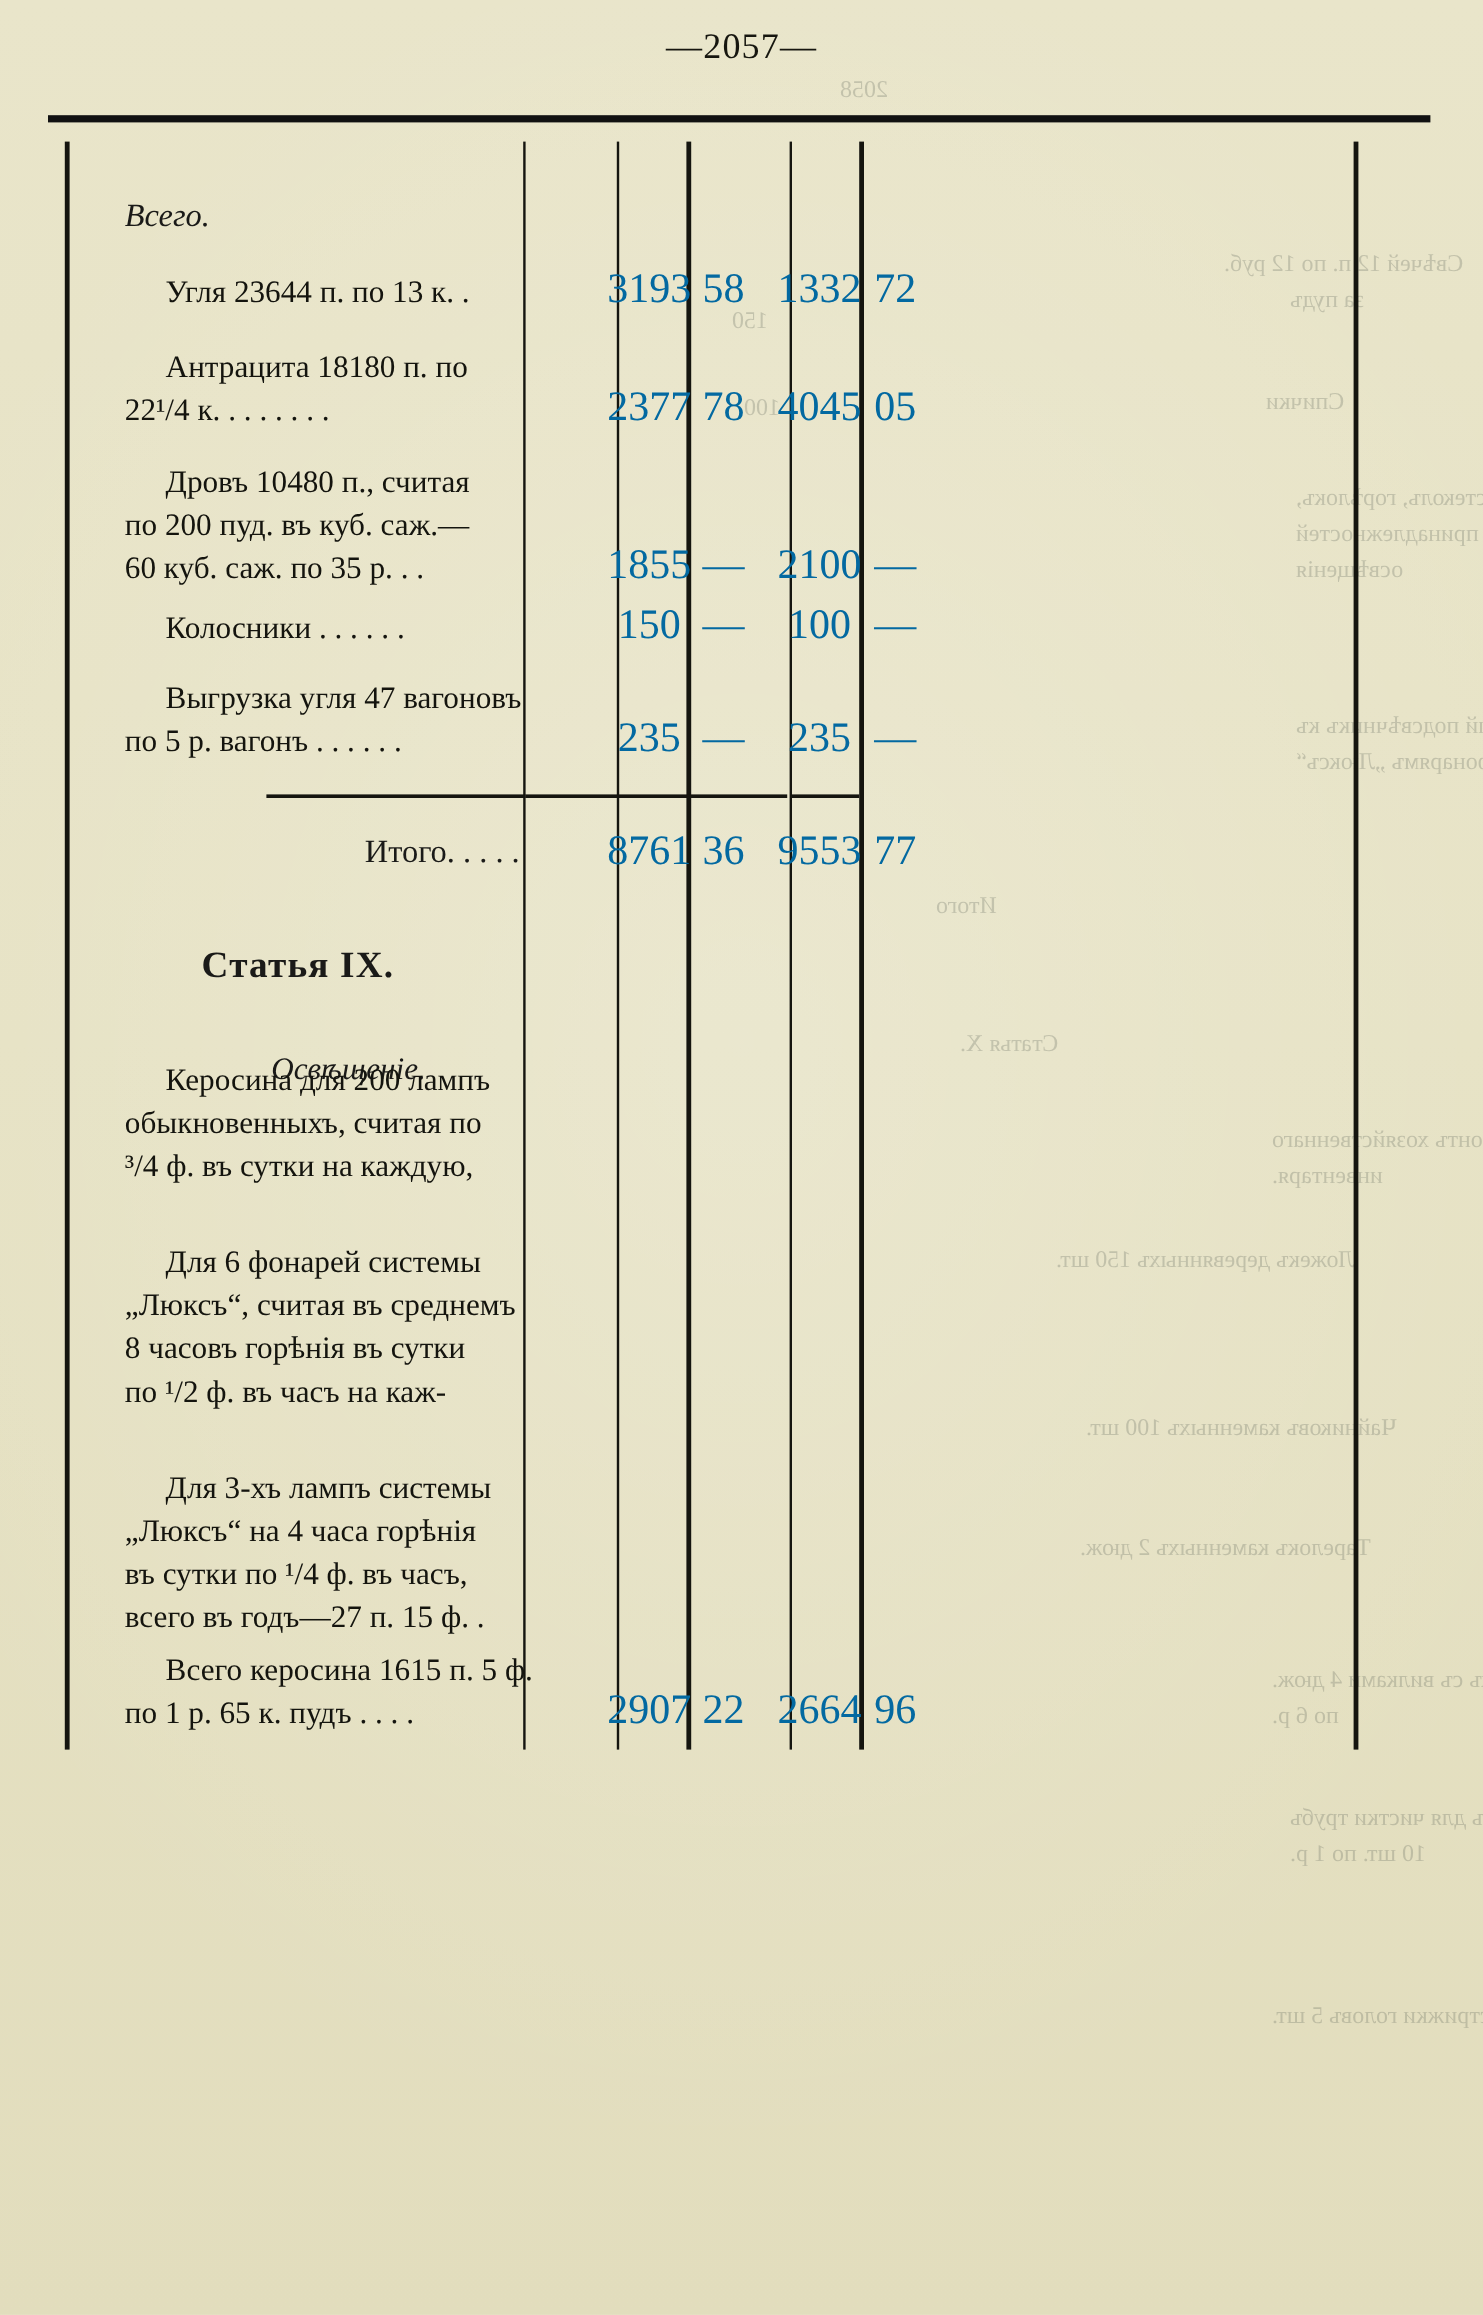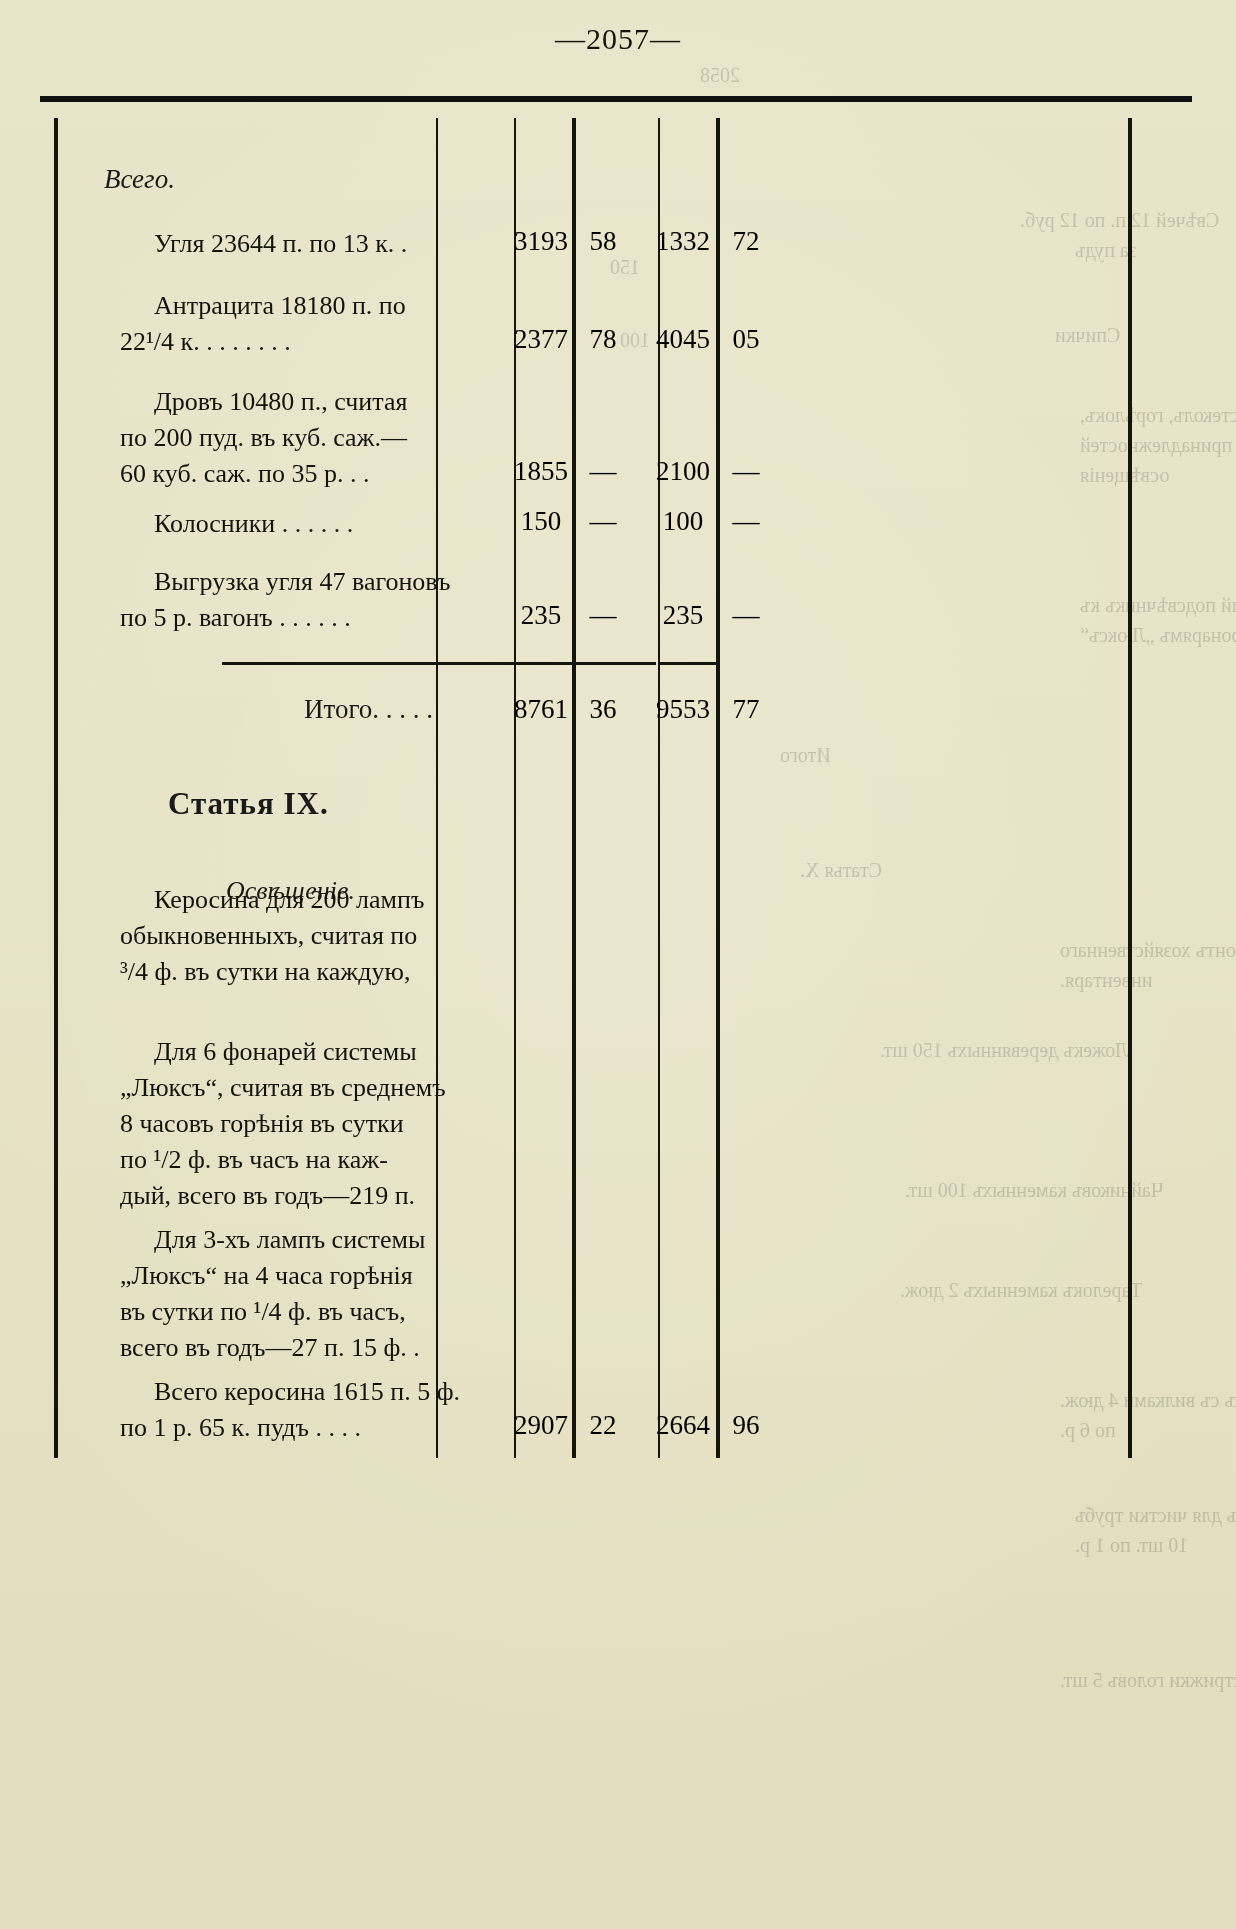--- a/index.html
+++ b/index.html
@@ -78,30 +78,29 @@
     position: absolute;
     left: 0;
     width: 380px;
     font-size: 26px;
     line-height: 36px;
     color: #14140e;
   }
   .label .l1, .label .l2, .label .l3, .label .l4, .label .l5 {
     display: block;
     white-space: nowrap;
-    margin-left: 16px;
   }
   .indent { text-indent: 34px; }
 
   .num {
     position: absolute;
-    font-size: 27px;
+    font-size: 35px;
     line-height: 30px;
     text-align: center;
-    color: #000000;
+    color: #0369a1;
   }
   .c1 { left: 398px; width: 78px; }
   .c2 { left: 478px; width: 42px; }
   .c3 { left: 538px; width: 82px; }
   .c4 { left: 622px; width: 40px; }
 
   .center-head {
     position: absolute;
     width: 380px;
     left: 64px;
@@ -283,21 +282,20 @@
         <span class="l3">³/4 ф.  въ  сутки   на  каждую,</span>
       </div>
     </div>
 
     <div class="row" style="top:938px;">
       <div class="label">
         <span class="l1 indent">Для   6   фонарей   системы</span>
         <span class="l2">„Люксъ“, считая въ среднемъ</span>
         <span class="l3">8 часовъ  горѣнія  въ   сутки</span>
         <span class="l4">по  ¹/2 ф.  въ  часъ  на  каж-</span>
-        <span class="l5">дый, всего въ годъ—219 п.</span>
       </div>
     </div>
 
     <div class="row" style="top:1126px;">
       <div class="label">
         <span class="l1 indent">Для  3-хъ  лампъ  системы</span>
         <span class="l2">„Люксъ“  на  4 часа  горѣнія</span>
         <span class="l3">въ сутки по  ¹/4 ф.  въ  часъ,</span>
         <span class="l4">всего въ годъ—27 п. 15 ф. .</span>
       </div>

